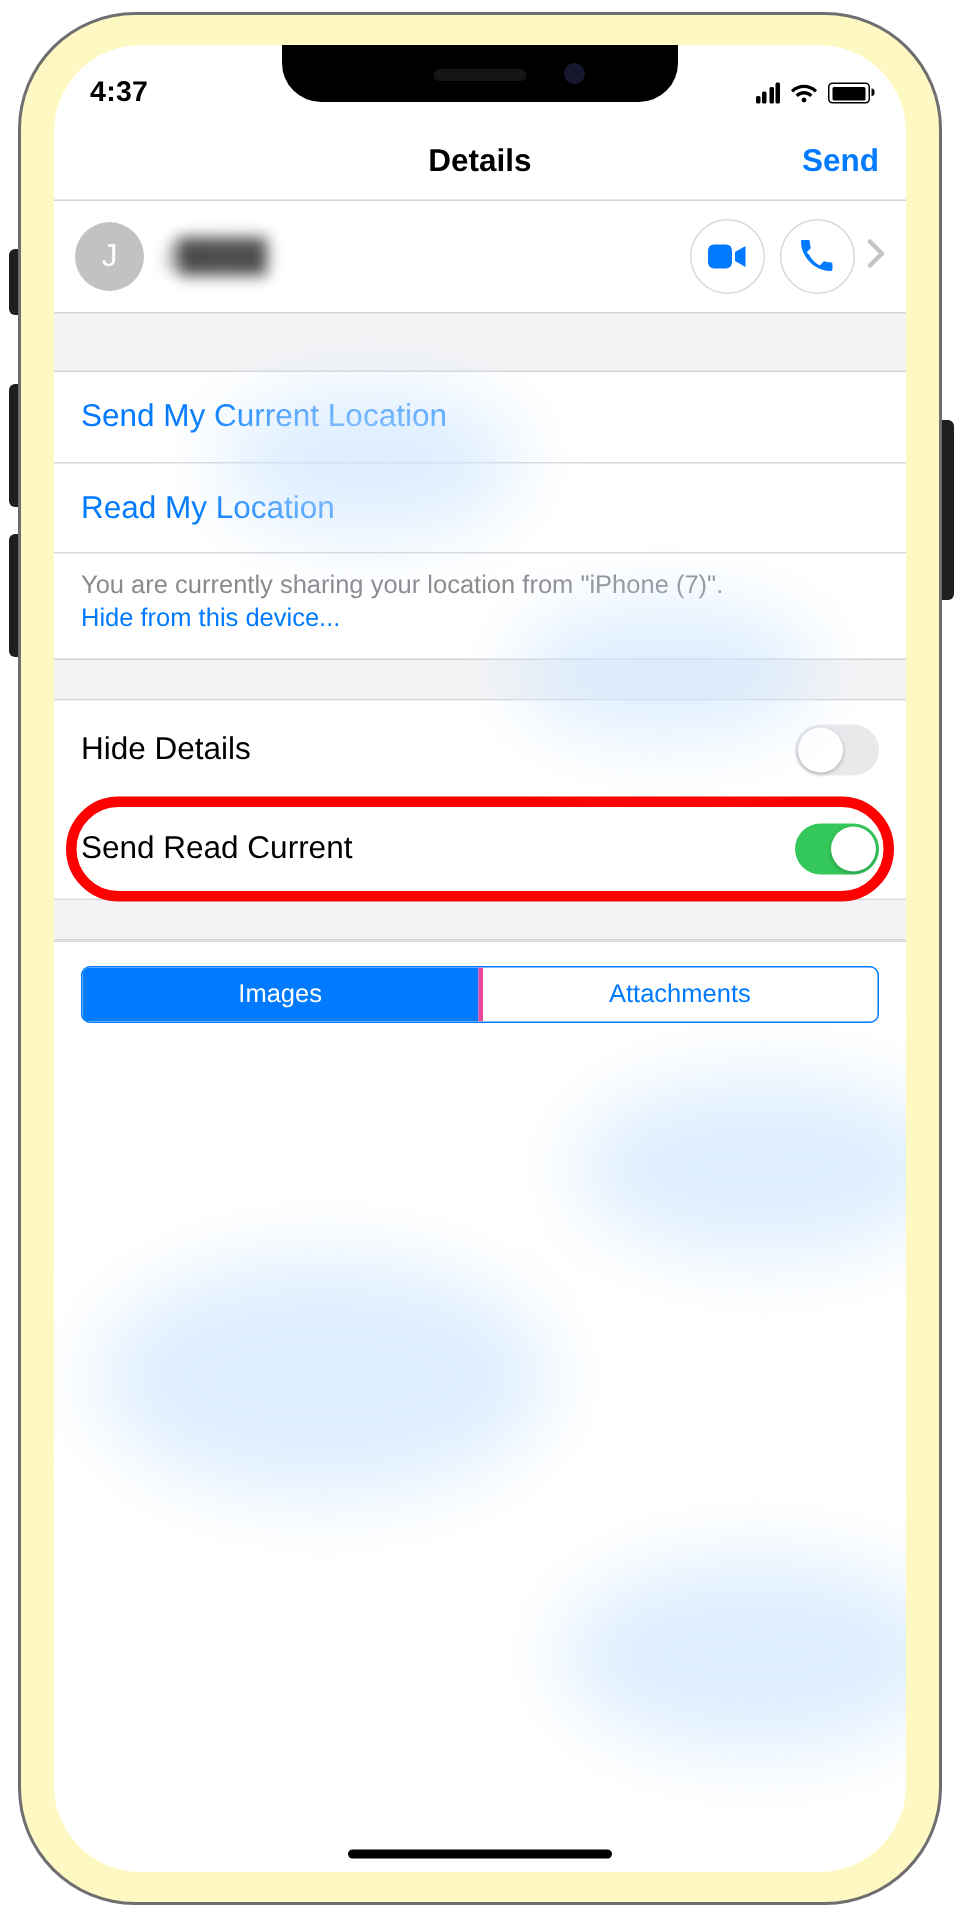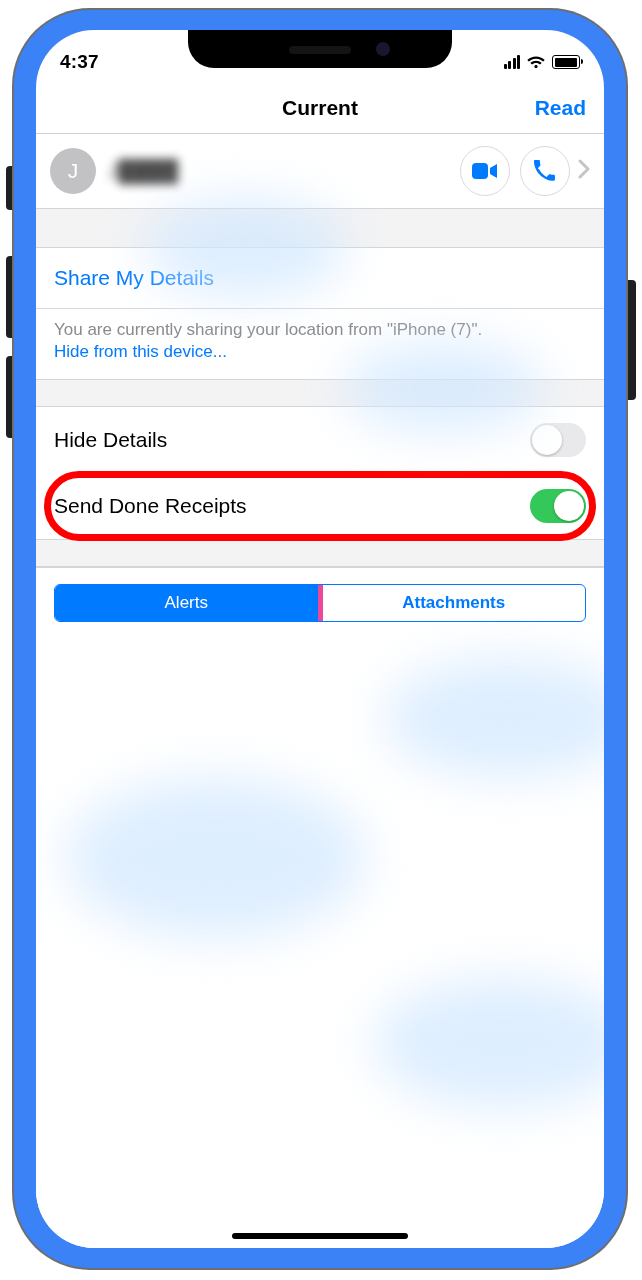--- a/index.html
+++ b/index.html
@@ -9,21 +9,21 @@
       width: 642px; height: 1280px;
       position: relative;
       overflow: hidden;
     }
     
     .phone {
       position: absolute;
       left: 14px; top: 10px;
       width: 612px; height: 1258px;
       border-radius: 76px;
-      background: #3b82f6;
+      background: #fef9c3;
       box-shadow: 0 0 0 2px #6e6e70;
     }
     .screen {
       position: absolute;
       left: 22px; top: 20px;
       width: 568px; height: 1218px;
       background: #fff;
       border-radius: 58px;
       overflow: hidden;
     }
@@ -86,21 +86,21 @@
     .highlight-wrap{position:relative;}
     .highlight{
       position:absolute; left:8px; right:8px; top:-2px; bottom:-2px;
       border:7px solid #ff0000; border-radius:36px; pointer-events:none;
     }
     
     .segment-wrap{background:#fff;padding:16px 18px;border-top:0.5px solid #d5d5d8;}
     .segment{display:flex;border:1px solid #007aff;border-radius:6px;overflow:hidden;height:38px;}
     .segment .opt{flex:1;display:flex;align-items:center;justify-content:center;font-size:17px;color:#007aff;}
     .segment .opt.active{background:#007aff;color:#fff;}
-    .segment .opt + .opt{border-left:5px solid #ec4899;font-weight:bold;}
+    .segment .opt + .opt{border-left:3px solid #ec4899;}
     
     .content-area{position:relative;flex:1;background:#fff;min-height:520px;}
     .blob{position:absolute;border-radius:50%;filter:blur(24px);background:#d0e7ff;opacity:.7;}
     .b1{width:200px;height:100px;left:110px;top:-370px;pointer-events:none;}
     .b2{width:250px;height:120px;right:-30px;top:20px;}
     .b3{width:300px;height:160px;left:30px;top:140px;}
     .b4{width:260px;height:130px;right:-30px;top:340px;}
     .b5{width:200px;height:90px;right:60px;top:-226px;pointer-events:none;}
     
     .home{position:absolute;left:50%;bottom:9px;transform:translateX(-50%);width:176px;height:6px;border-radius:4px;background:#000;}
@@ -134,22 +134,22 @@
                 <path fill="#000" d="M10 13.2c.9 0 1.6-.7 1.6-1.6S10.9 10 10 10s-1.6.7-1.6 1.6.7 1.6 1.6 1.6zm0-5.2c1.6 0 3 .6 4.1 1.6l1.5-1.5C14 6.5 12.1 5.7 10 5.7S6 6.5 4.4 8.1l1.5 1.5C7 8.6 8.4 8 10 8zm0-4.3c2.8 0 5.3 1.1 7.2 2.9l1.5-1.5C16.4 2.8 13.3 1.5 10 1.5S3.6 2.8 1.3 5.1l1.5 1.5C4.7 4.8 7.2 3.7 10 3.7z"></path>
               </svg>
           </div>
           <div class="batt">
               <div></div>
             </div>
         </div>
       </div>
 
       <div class="navbar">
-        <div class="title">Current</div>
-        <div class="done">Read</div>
+        <div class="title">Details</div>
+        <div class="done">Send</div>
       </div>
 
       <div class="contact">
         <div class="avatar">J</div>
         <div class="cname">J████</div>
         <div class="spacer"></div>
         <div class="circle-btn">
           <svg width="26" height="18" viewBox="0 0 26 18">
               <rect x="0" y="1" width="16" height="16" rx="4" fill="#007aff"></rect>
               <path d="M18 6 L25 2 L25 16 L18 12 Z" fill="#007aff"></path>
@@ -163,53 +163,56 @@
         <div class="chev">
           <svg width="12" height="20" viewBox="0 0 12 20">
               <path fill="none" stroke="#c5c5c9" stroke-width="3" stroke-linecap="round" stroke-linejoin="round" d="M2 2l8 8-8 8"></path>
             </svg>
         </div>
       </div>
 
       <div class="gap"></div>
 
       <div class="row link">
-        <span>Share My Details</span>
+        <span>Send My Current Location</span>
+      </div>
+      <div class="row link">
+        <span>Read My Location</span>
       </div>
       <div class="footer-note">
         <span>You are currently sharing your location from "iPhone (7)".</span><br>
         <a>Hide from this device...</a>
       </div>
 
       <div class="gap sm"></div>
 
       <div class="row">
         <div class="lbl">Hide Details</div>
         <div class="toggle off">
             <div class="knob"></div>
           </div>
       </div>
 
       <div class="highlight-wrap">
         <div class="row">
-          <div class="lbl">Send Done Receipts</div>
+          <div class="lbl">Send Read Current</div>
           <div class="toggle on">
               <div class="knob"></div>
             </div>
         </div>
         <div class="highlight"></div>
       </div>
 
       <div class="gap sm"></div>
 
       <div class="segment-wrap" style="position:relative;">
         <div class="blob b1"></div>
         <div class="blob b5"></div>
         <div class="segment" style="position:relative;z-index:2;">
-          <div class="opt active">Alerts</div>
+          <div class="opt active">Images</div>
           <div class="opt">Attachments</div>
         </div>
       </div>
 
       <div class="content-area">
         <div class="blob b2"></div>
         <div class="blob b3"></div>
         <div class="blob b4"></div>
       </div>
 

